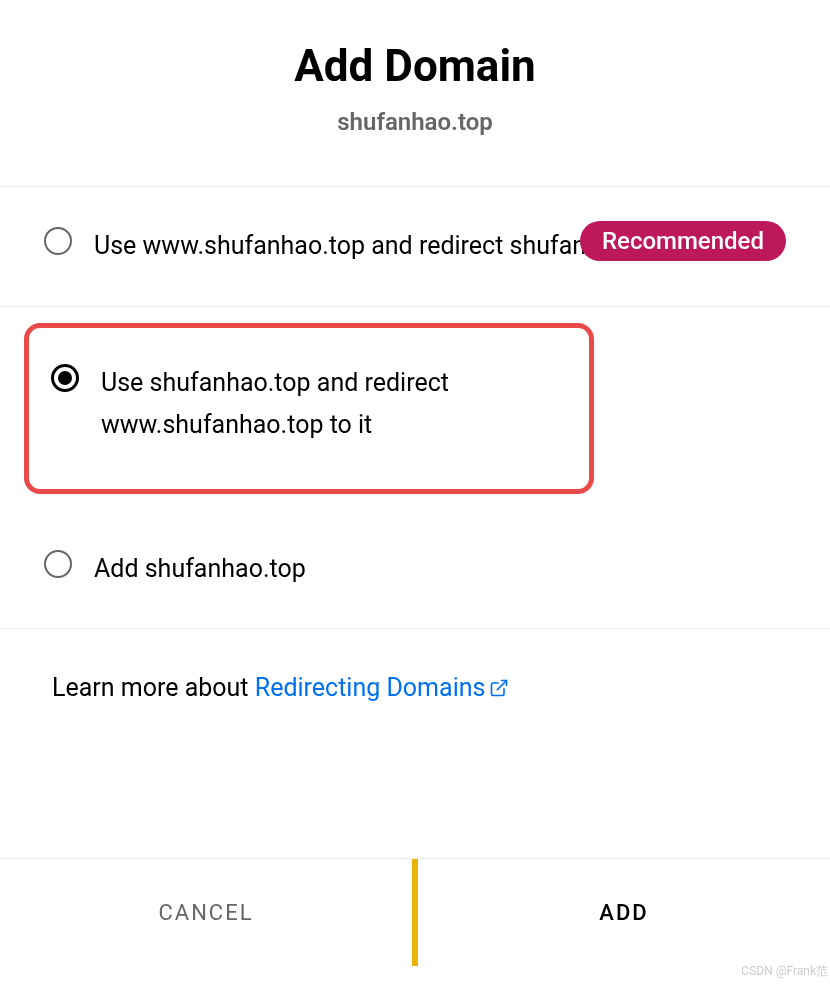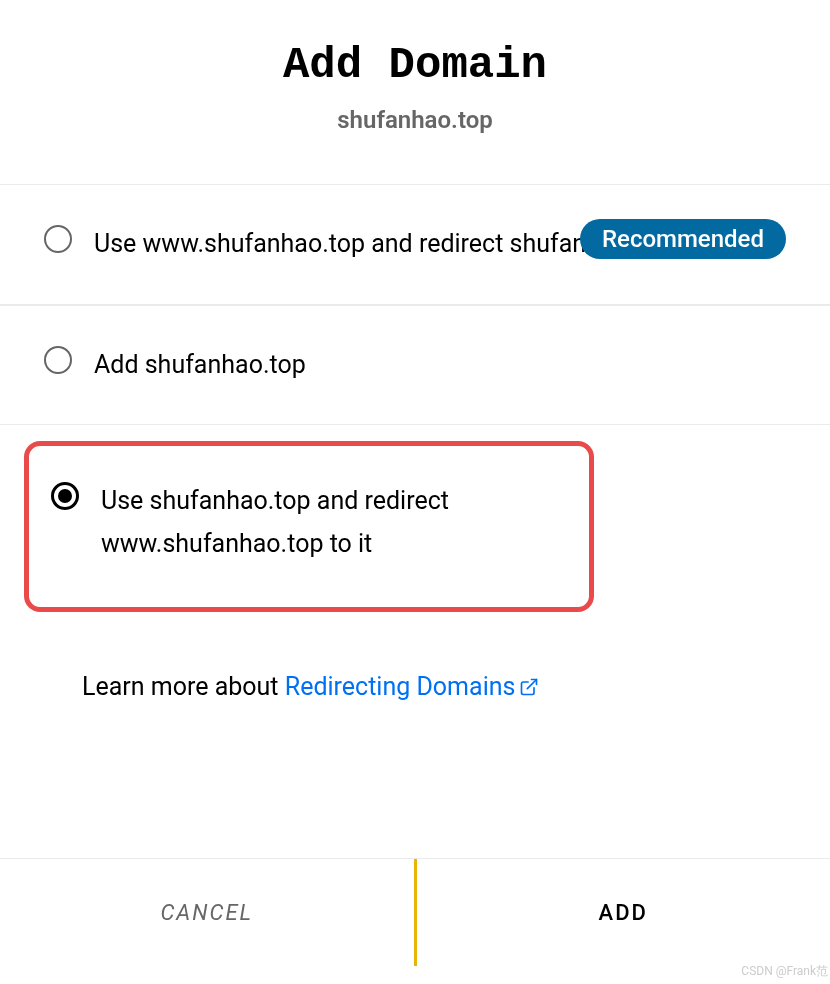--- a/index.html
+++ b/index.html
@@ -16,21 +16,20 @@
     }
     .header {
       text-align: center;
       padding: 40px 20px 50px;
     }
     .title {
       font-size: 44px;
       font-weight: 700;
       color: #000;
       margin-bottom: 16px;
-      font-family: Liberation Mono, monospace;
     }
     .subtitle {
       font-size: 24px;
       font-weight: 600;
       color: #666;
     }
     .options {
       border-top: 1px solid #eaeaea;
     }
     .option {
@@ -83,32 +82,31 @@
       line-height: 1.7;
       flex: 1;
     }
     .option-text b {
       font-weight: 400;
     }
     .badge {
       position: absolute;
       right: 44px;
       top: 34px;
-      background: #0369a1;
+      background: #be185d;
       color: #fff;
       font-size: 24px;
       font-weight: 500;
       padding: 6px 22px;
       border-radius: 24px;
     }
     .learn-more {
       padding: 44px 52px 64px;
       font-size: 25px;
       color: #000;
-      margin-left: 30px;
     }
     .learn-more a {
       color: #0070f3;
       text-decoration: none;
     }
     .external-icon {
       display: inline-block;
       margin-left: 4px;
       vertical-align: middle;
     }
@@ -126,22 +124,21 @@
       display: flex;
       align-items: center;
       justify-content: center;
       font-size: 22px;
       letter-spacing: 2px;
       cursor: pointer;
       background: #fff;
     }
     .footer-btn.cancel {
       color: #666;
-      border-right: 3px solid #eab308;
-      font-style: italic;
+      border-right: 6px solid #eab308;
     }
     .footer-btn.add {
       color: #000;
       font-weight: 500;
     }
     .watermark {
       position: absolute;
       bottom: 4px;
       right: 2px;
       font-size: 12px;
@@ -159,31 +156,31 @@
 <div class="options">
 
   <div class="option">
     <div class="radio"></div>
     <div class="option-text">
       <span>Use </span><b>www.shufanhao.top</b><span> and redirect </span><b>shufanhao.top</b><span> to it</span>
     </div>
     <div class="badge">Recommended</div>
   </div>
 
+  <div class="option highlighted">
+    <div class="radio selected"></div>
+    <div class="option-text">
+      <span>Use </span><b>shufanhao.top</b><span> and redirect </span><b>www.shufanhao.top</b><span> to it</span>
+    </div>
+  </div>
+
   <div class="option option-wrap-after-highlight">
     <div class="radio"></div>
     <div class="option-text">
       <span>Add </span><b>shufanhao.top</b><span></span><b></b><span></span>
-    </div>
-  </div>
-
-  <div class="option highlighted">
-    <div class="radio selected"></div>
-    <div class="option-text">
-      <span>Use </span><b>shufanhao.top</b><span> and redirect </span><b>www.shufanhao.top</b><span> to it</span>
     </div>
   </div>
 
 </div>
 
 <div class="learn-more">
   <span>Learn more about </span><a href="#"><span>Redirecting Domains</span><span class="external-icon"><svg width="20" height="20" viewBox="0 0 24 24" fill="none" stroke="#0070f3" stroke-width="2" stroke-linecap="round" stroke-linejoin="round">
           <path d="M18 13v6a2 2 0 0 1-2 2H5a2 2 0 0 1-2-2V8a2 2 0 0 1 2-2h6"></path>
           <polyline points="15 3 21 3 21 9"></polyline>
           <line x1="10" y1="14" x2="21" y2="3"></line>

